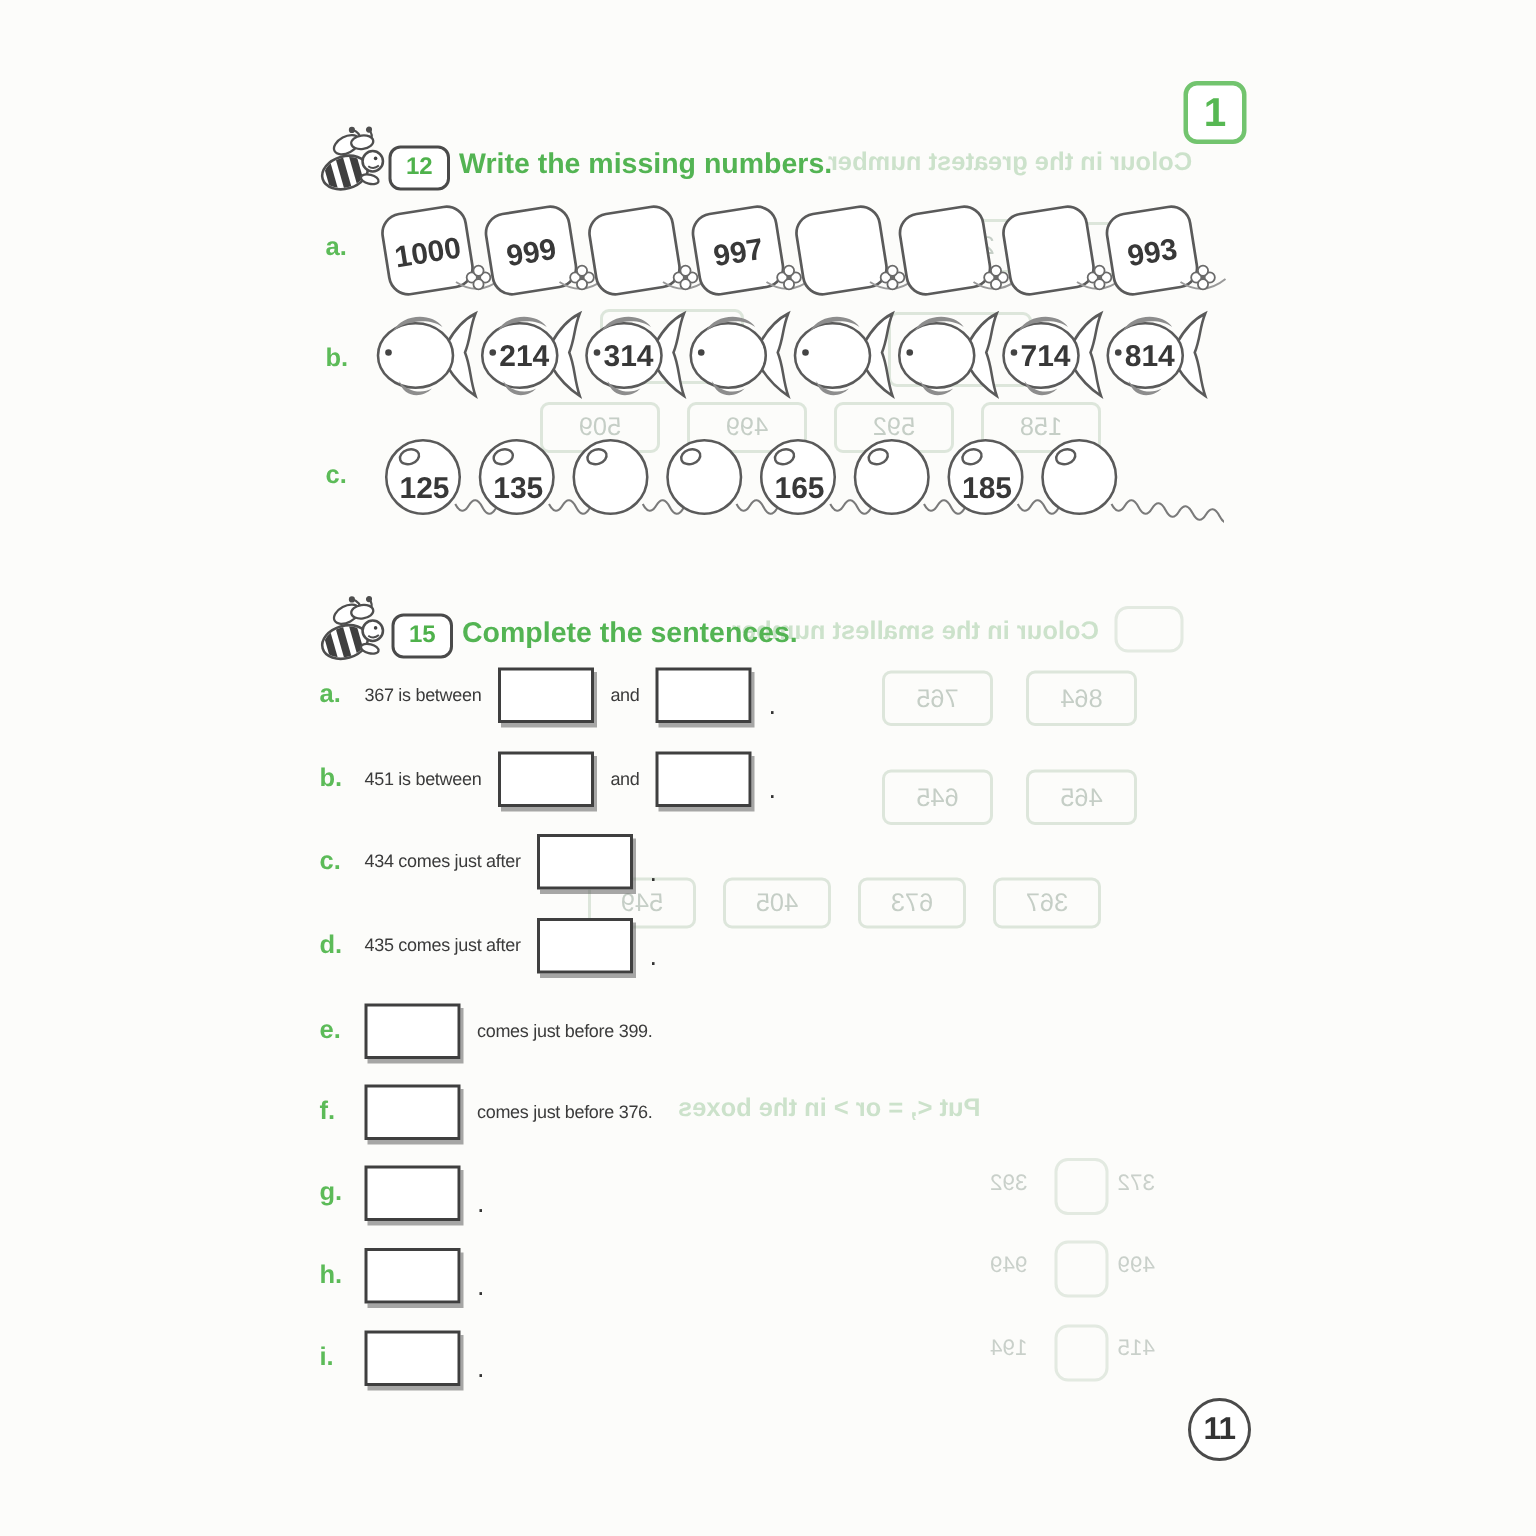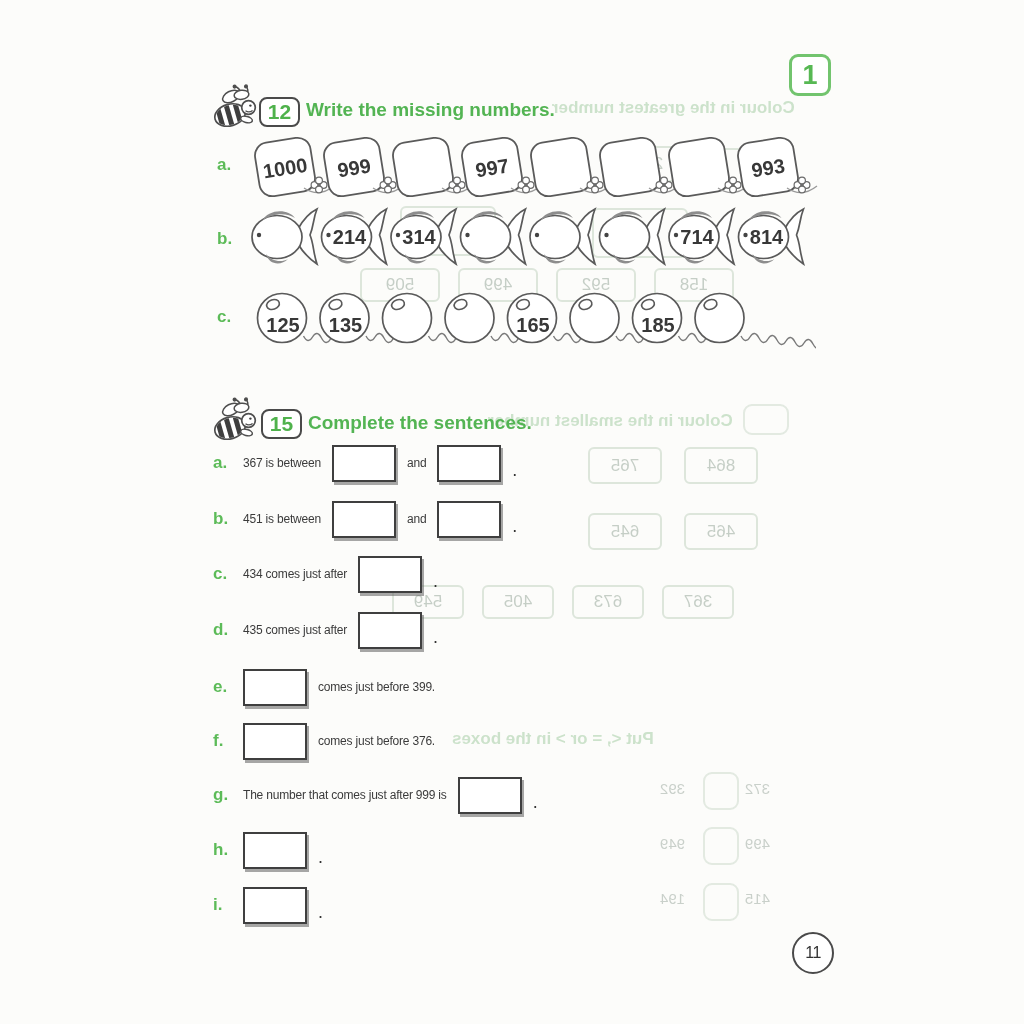--- a/index.html
+++ b/index.html
@@ -5,21 +5,21 @@
   html,body{margin:0;padding:0;background:#e8e8e6;}
   .canvas{position:relative;width:1024px;height:1024px;background:#fcfcfa;overflow:hidden;
           font-family:"Liberation Sans",sans-serif;color:#3b3b3b;}
   
   .unit-box{position:absolute;left:789px;top:54px;width:36px;height:36px;border:3px solid #72c46e;
             border-radius:9px;display:flex;align-items:center;justify-content:center;background:#fff;}
   .unit-box span{color:#57b853;font-size:27px;font-weight:bold;line-height:1;}
   
   .ex-badge{position:absolute;width:37px;height:26px;border:2.4px solid #4a4a4a;border-radius:8px;
             background:#fff;display:flex;align-items:center;justify-content:center;z-index:3;}
-  .ex-badge span{color:#4fb24c;font-size:21px;font-weight:bold;}
+  .ex-badge span{color:#4fb24c;font-size:16px;font-weight:bold;}
   .ex-title{position:absolute;font-size:19px;font-weight:bold;color:#53b453;white-space:nowrap;z-index:3;}
   .bee{position:absolute;z-index:2;}
   
   .seq-label,.item-label{color:#5cbb58;font-weight:bold;font-size:17px;}
   .seq-label{position:absolute;}
   .strip{position:absolute;}
   
   .sentence{position:absolute;left:213px;height:44px;display:flex;align-items:center;}
   .sentence .item-label{width:30px;flex:0 0 30px;}
   .sentence .txt{font-size:12px;color:#3b3b3b;margin-right:11px;letter-spacing:-0.2px;white-space:nowrap;}
@@ -29,21 +29,21 @@
   
   .bleed{position:absolute;transform:scaleX(-1);pointer-events:none;z-index:0;}
   .bleed.btitle{font-weight:bold;font-size:17px;color:rgba(125,185,125,.38);white-space:nowrap;}
   .bleed.numbox{border:2px solid rgba(150,180,150,.30);border-radius:6px;display:flex;align-items:center;
                 justify-content:center;font-size:17px;color:rgba(130,150,135,.45);background:transparent;}
   .bleed.plain{font-size:15px;color:rgba(140,155,145,.45);white-space:nowrap;}
   .bleed.emptybox{border:2px solid rgba(150,180,150,.25);border-radius:9px;}
   
   .page-circle{position:absolute;left:792px;top:932px;width:38px;height:38px;border:2.2px solid #4a4a4a;
                border-radius:50%;display:flex;align-items:center;justify-content:center;background:#fff;z-index:3;}
-  .page-circle span{font-size:16px;font-weight:normal;color:#333;letter-spacing:-0.5px;}
+  .page-circle span{font-size:21px;font-weight:bold;color:#333;letter-spacing:-0.5px;}
   svg text{font-family:"Liberation Sans",sans-serif;}
 </style>
 </head>
 <body>
 
 <div class="canvas">
 
   <div id="bleed-layer">
       <div class="bleed btitle" style="left: 552px; top: 98px;">Colour in the greatest number</div>
       <div class="bleed btitle" style="left: 488px; top: 411px;">Colour in the smallest number</div>
@@ -394,21 +394,20 @@
         <div class="ansbox"></div>
         <div class="txt">comes just before 399.</div>
       </div>
       <div class="sentence" style="top: 719px;">
         <div class="item-label">f.</div>
         <div class="ansbox"></div>
         <div class="txt">comes just before 376.</div>
       </div>
       <div class="sentence" style="top: 773px;">
         <div class="item-label">g.</div>
-        <div class="txt">The number that comes just after 999 is</div>
         <div class="ansbox"></div>
         <div class="period">.</div>
       </div>
       <div class="sentence" style="top: 828px;">
         <div class="item-label">h.</div>
         <div class="ansbox"></div>
         <div class="period">.</div>
       </div>
       <div class="sentence" style="top: 883px;">
         <div class="item-label">i.</div>

